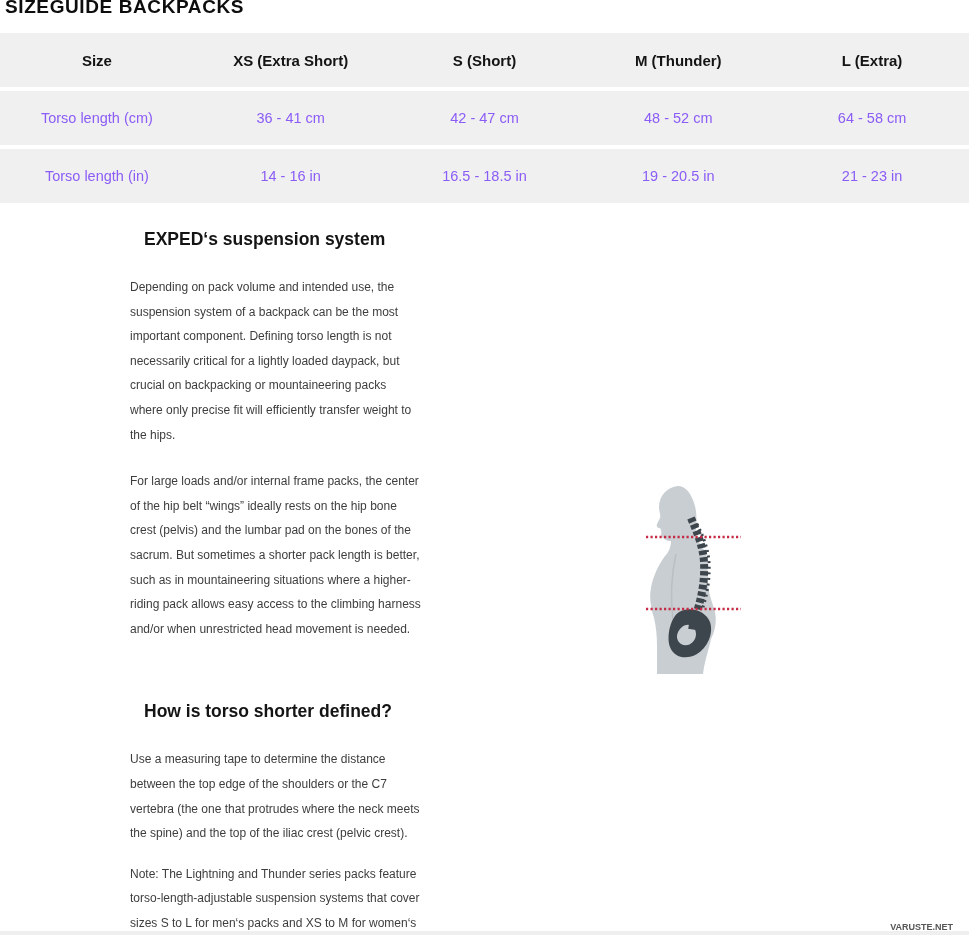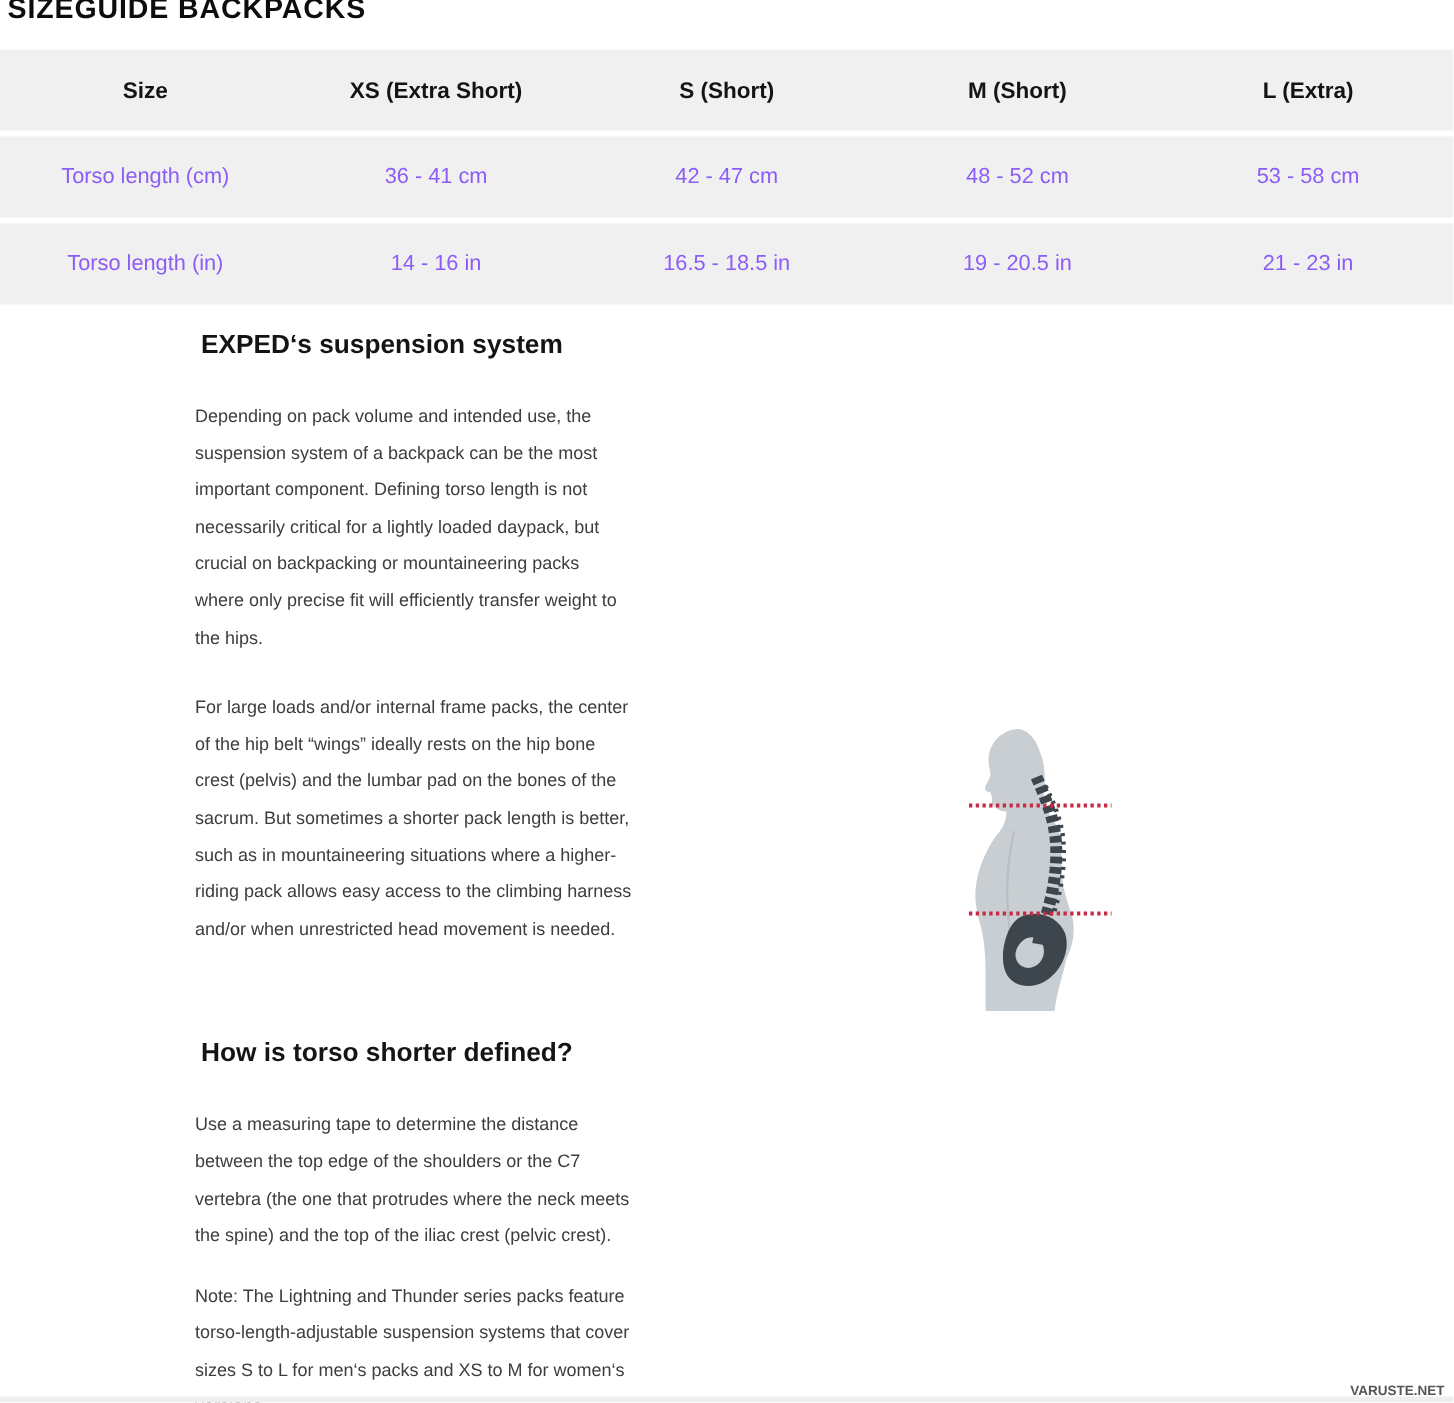--- a/index.html
+++ b/index.html
@@ -24,63 +24,64 @@
   }
   .t-cell {
     flex:1; text-align:center;
     font-size:14.5px; color:#8b5cf6;
   }
   .t-head .t-cell { font-size:15px; font-weight:bold; color:#141414; }
   .content {
     position:absolute; top:212px; left:130px; width:470px;
   }
   .content h2 {
-    margin:4px; font-size:17.5px; font-weight:bold;
+    margin:14px; font-size:17.5px; font-weight:bold;
     color:#141414; line-height:27px;
   }
   .content h2.mt-lg { margin-top:57px; }
   .content p {
     margin:22px 0 0 0;
     font-size:12px; line-height:24.6px; color:#3d3d3d;
     white-space:pre-line;
   }
   .content p.mt-sm { margin-top:16px; }
   .figure-box {
     position:absolute; left:645px; top:484px;
     width:98px; height:190px;
   }
   .watermark {
-    position:absolute; right:6px; bottom:3px;
+    position:absolute; right:16px; bottom:3px;
     font-size:9px; font-weight:bold; letter-spacing:0px;
     color:#555555;
+    text-decoration:underline;
   }
   .bottom-strip {
     position:absolute; left:0; bottom:0;
     width:969px; height:4px; background:#efefef;
   }
 </style>
 </head>
 <body>
 
 <h1 class="page-title">SIZEGUIDE BACKPACKS</h1>
 
 <div class="size-table">
   <div class="t-row t-head">
     <div class="t-cell">Size</div>
     <div class="t-cell">XS (Extra Short)</div>
     <div class="t-cell">S (Short)</div>
-    <div class="t-cell">M (Short)</div>
+    <div class="t-cell">M (Thunder)</div>
     <div class="t-cell">L (Extra)</div>
   </div>
   <div class="t-row">
     <div class="t-cell">Torso length (cm)</div>
     <div class="t-cell">36 - 41 cm</div>
     <div class="t-cell">42 - 47 cm</div>
     <div class="t-cell">48 - 52 cm</div>
-    <div class="t-cell">53 - 58 cm</div>
+    <div class="t-cell">64 - 58 cm</div>
   </div>
   <div class="t-row">
     <div class="t-cell">Torso length (in)</div>
     <div class="t-cell">14 - 16 in</div>
     <div class="t-cell">16.5 - 18.5 in</div>
     <div class="t-cell">19 - 20.5 in</div>
     <div class="t-cell">21 - 23 in</div>
   </div>
 </div>
 

